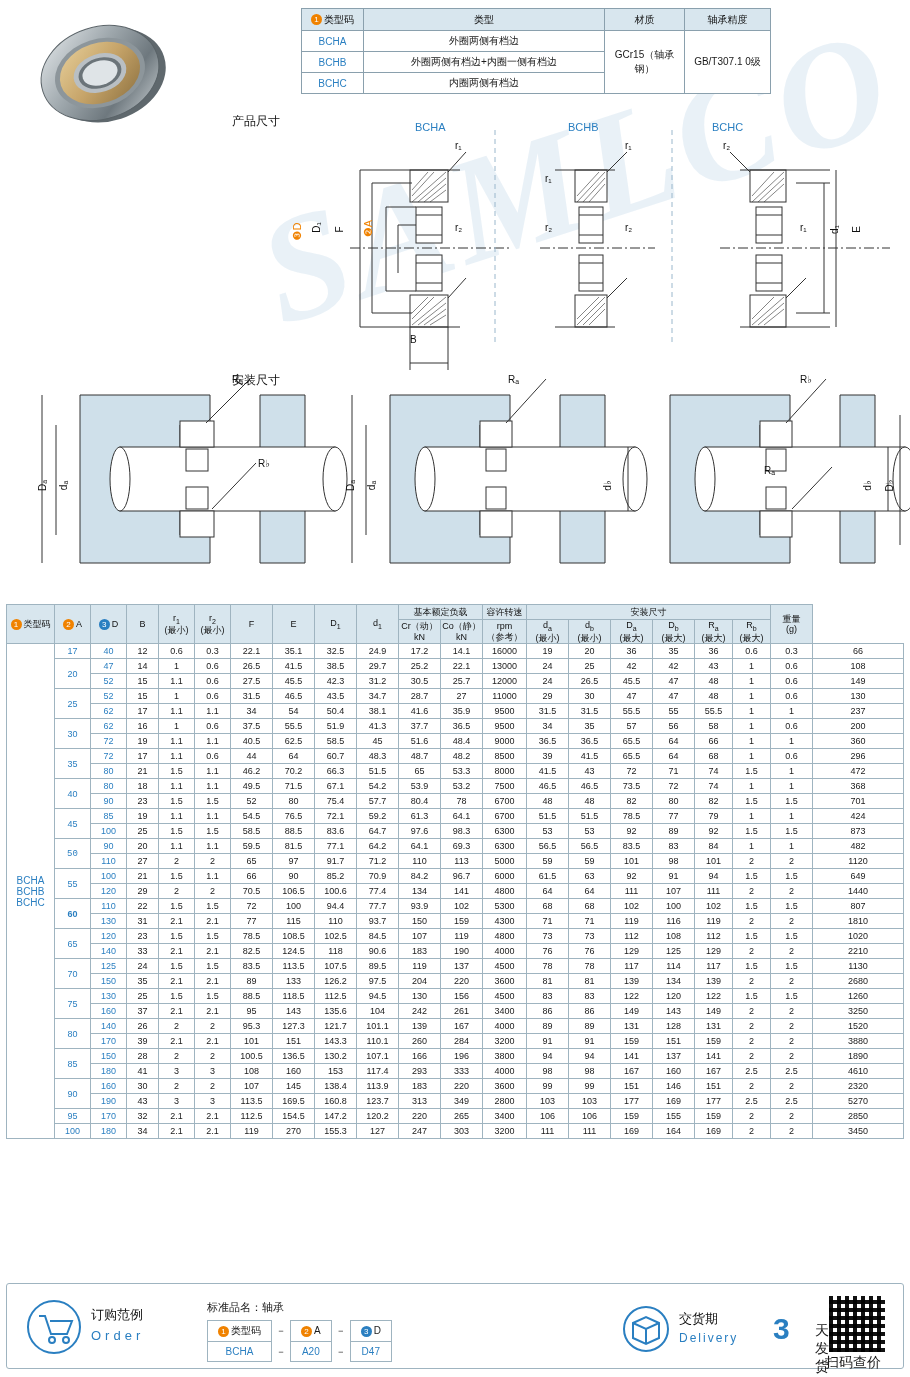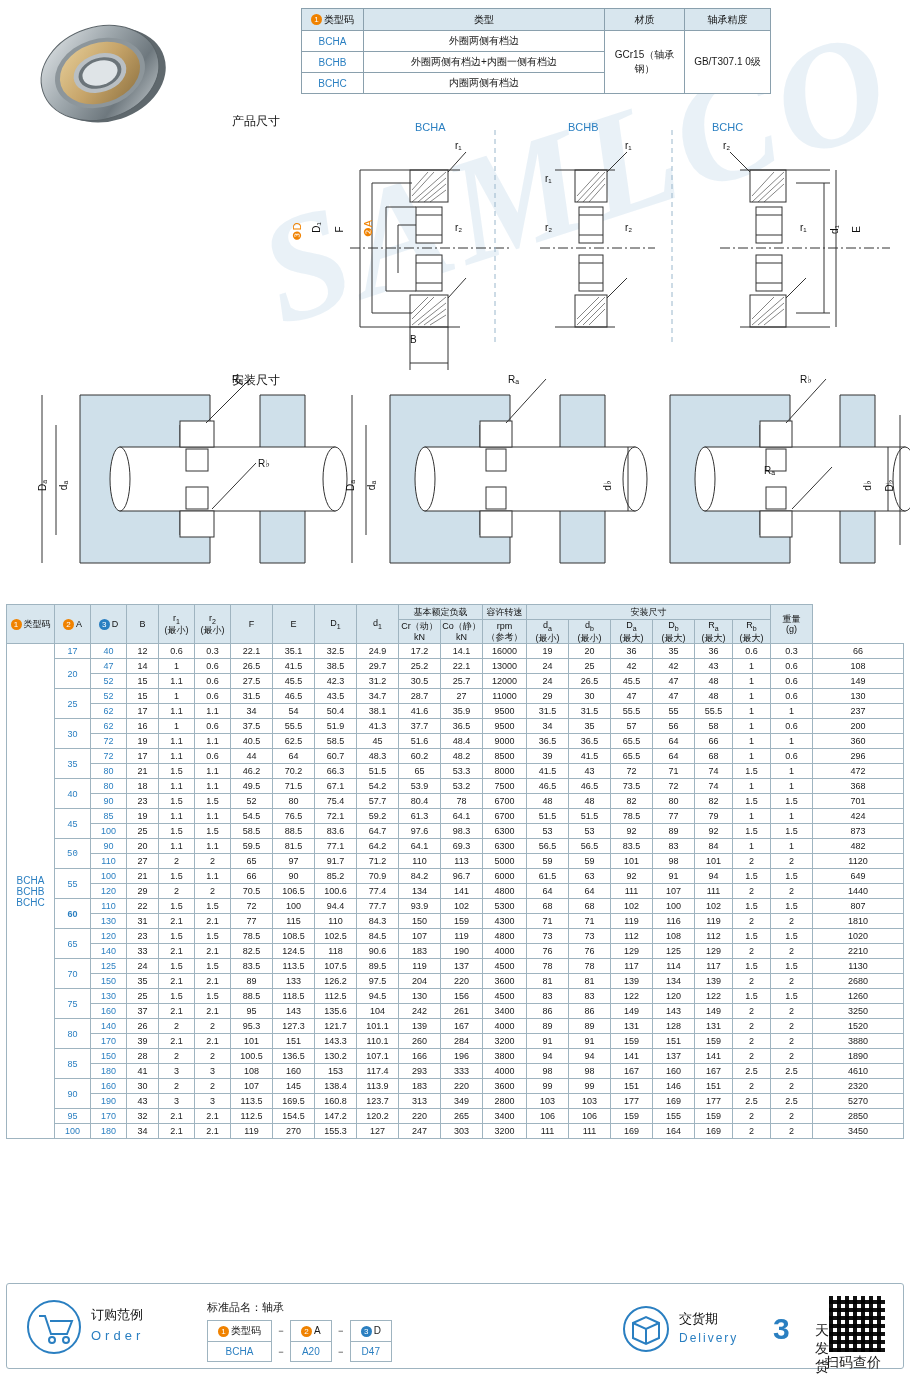--- a/index.html
+++ b/index.html
@@ -572,21 +572,21 @@
           <tr>
             <td class="aval" rowspan="2" style="vertical-align: middle;">35</td>
             <td class="dval">72</td>
             <td>17</td>
             <td>1.1</td>
             <td>0.6</td>
             <td>44</td>
             <td>64</td>
             <td>60.7</td>
             <td>48.3</td>
-            <td>60.2</td>
+            <td>48.7</td>
             <td>48.2</td>
             <td>8500</td>
             <td>39</td>
             <td>41.5</td>
             <td>65.5</td>
             <td>64</td>
             <td>68</td>
             <td>1</td>
             <td>0.6</td>
             <td>296</td>
@@ -807,21 +807,21 @@
             <td>807</td>
           </tr>
           <tr>
             <td class="dval">130</td>
             <td>31</td>
             <td>2.1</td>
             <td>2.1</td>
             <td>77</td>
             <td>115</td>
             <td>110</td>
-            <td>84.3</td>
+            <td>93.7</td>
             <td>150</td>
             <td>159</td>
             <td>4300</td>
             <td>71</td>
             <td>71</td>
             <td>119</td>
             <td>116</td>
             <td>119</td>
             <td>2</td>
             <td>2</td>

